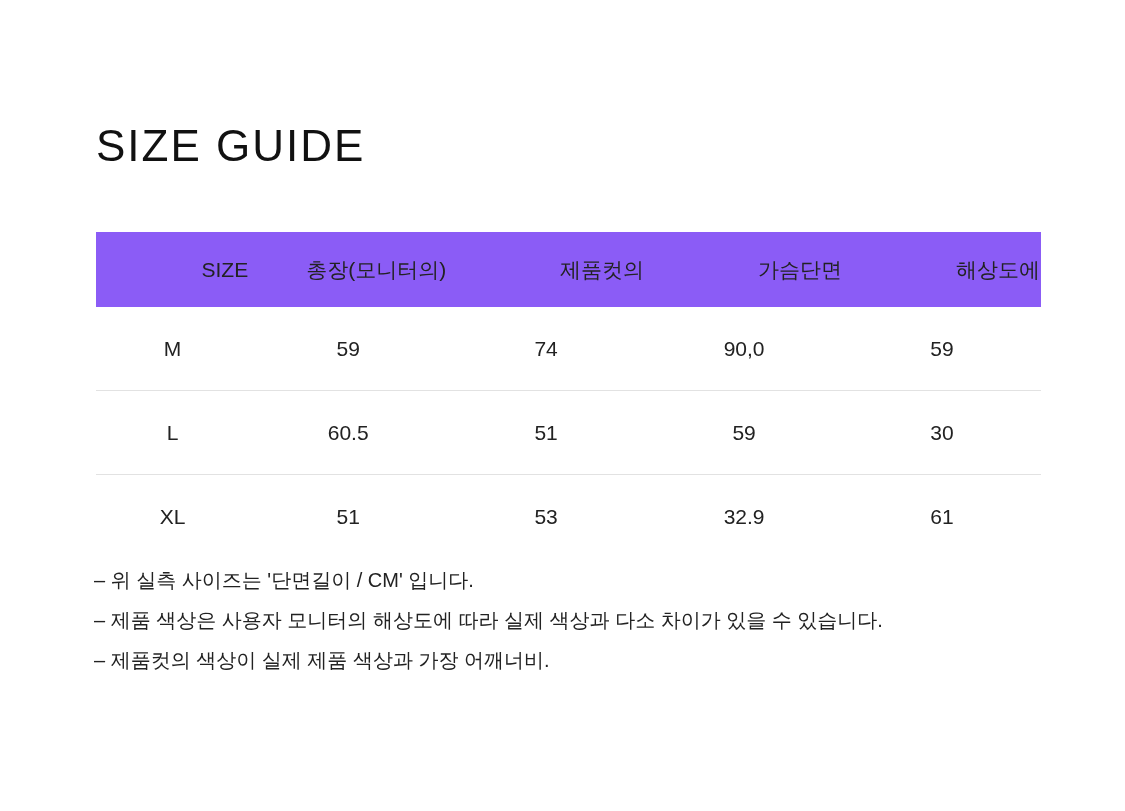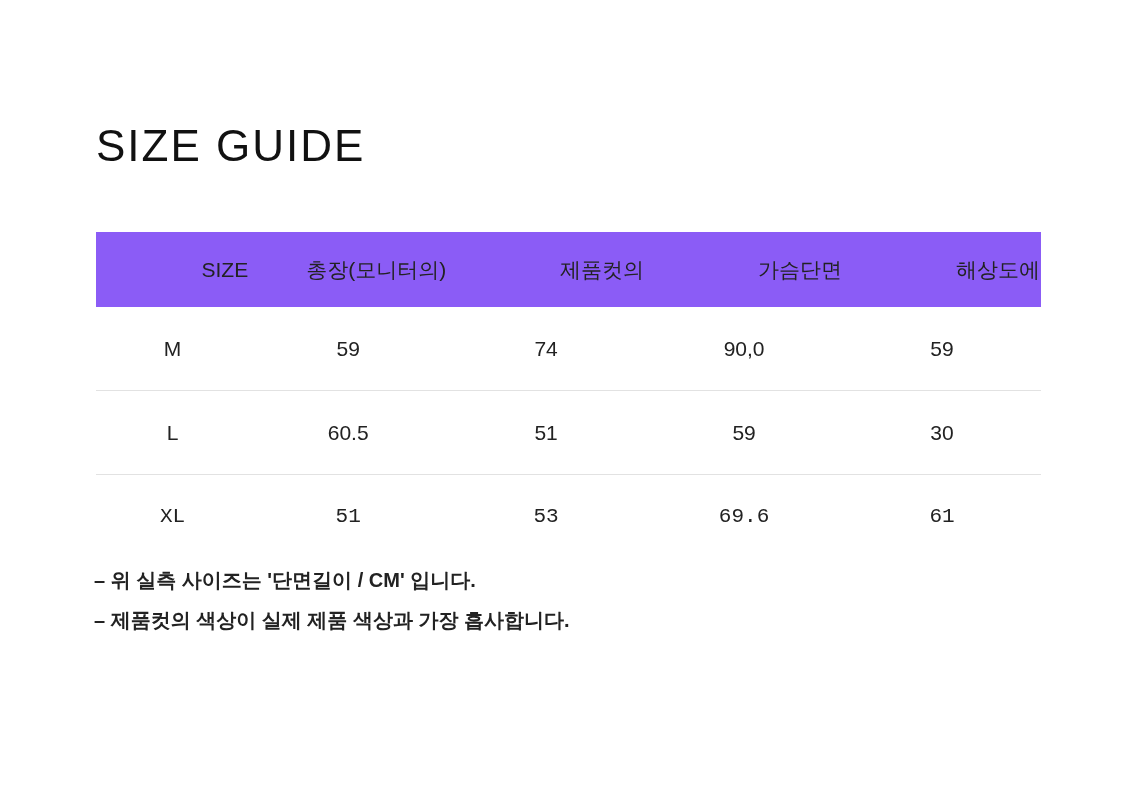--- a/index.html
+++ b/index.html
@@ -58,34 +58,32 @@
     font-size: 21px;
     color: #222222;
     height: 81px;
     vertical-align: middle;
     text-align: center;
     border-bottom: 1px solid #e2e2e2;
     font-weight: 400;
   }
   table.size-table tbody tr:last-child td {
     border-bottom: none;
-    font-family: Liberation Mono, monospace;
   }
   .notes {
     position: absolute;
     left: 94px;
     top: 560px;
     width: 960px;
   }
   .note-line {
     font-size: 20px;
     color: #222222;
     line-height: 40px;
     white-space: nowrap;
-    font-weight: bold;
   }
 </style>
 </head>
 <body>
 
 <div class="page">
 
   <div class="title">SIZE GUIDE</div>
 
   <div class="table-wrap">
@@ -111,25 +109,26 @@
           <td>L</td>
           <td>60.5</td>
           <td>51</td>
           <td>59</td>
           <td>30</td>
         </tr>
         <tr>
           <td>XL</td>
           <td>51</td>
           <td>53</td>
-          <td>69.6</td>
+          <td>32.9</td>
           <td>61</td>
         </tr>
       </tbody>
     </table>
   </div>
 
   <div class="notes">
     <div class="note-line">– 위 실측 사이즈는 '단면길이 / CM' 입니다.</div>
-    <div class="note-line">– 제품컷의 색상이 실제 제품 색상과 가장 흡사합니다.</div>
+    <div class="note-line">– 제품 색상은 사용자 모니터의 해상도에 따라 실제 색상과 다소 차이가 있을 수 있습니다.</div>
+    <div class="note-line">– 제품컷의 색상이 실제 제품 색상과 가장 어깨너비.</div>
   </div>
 
 </div>
 
 </body></html>

